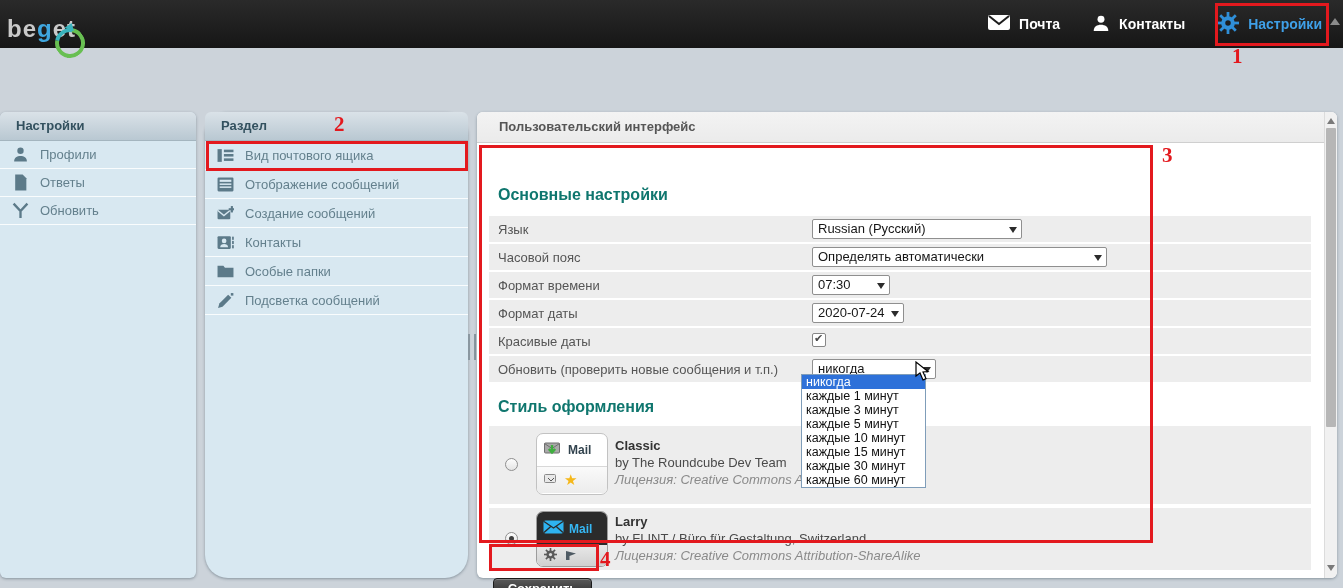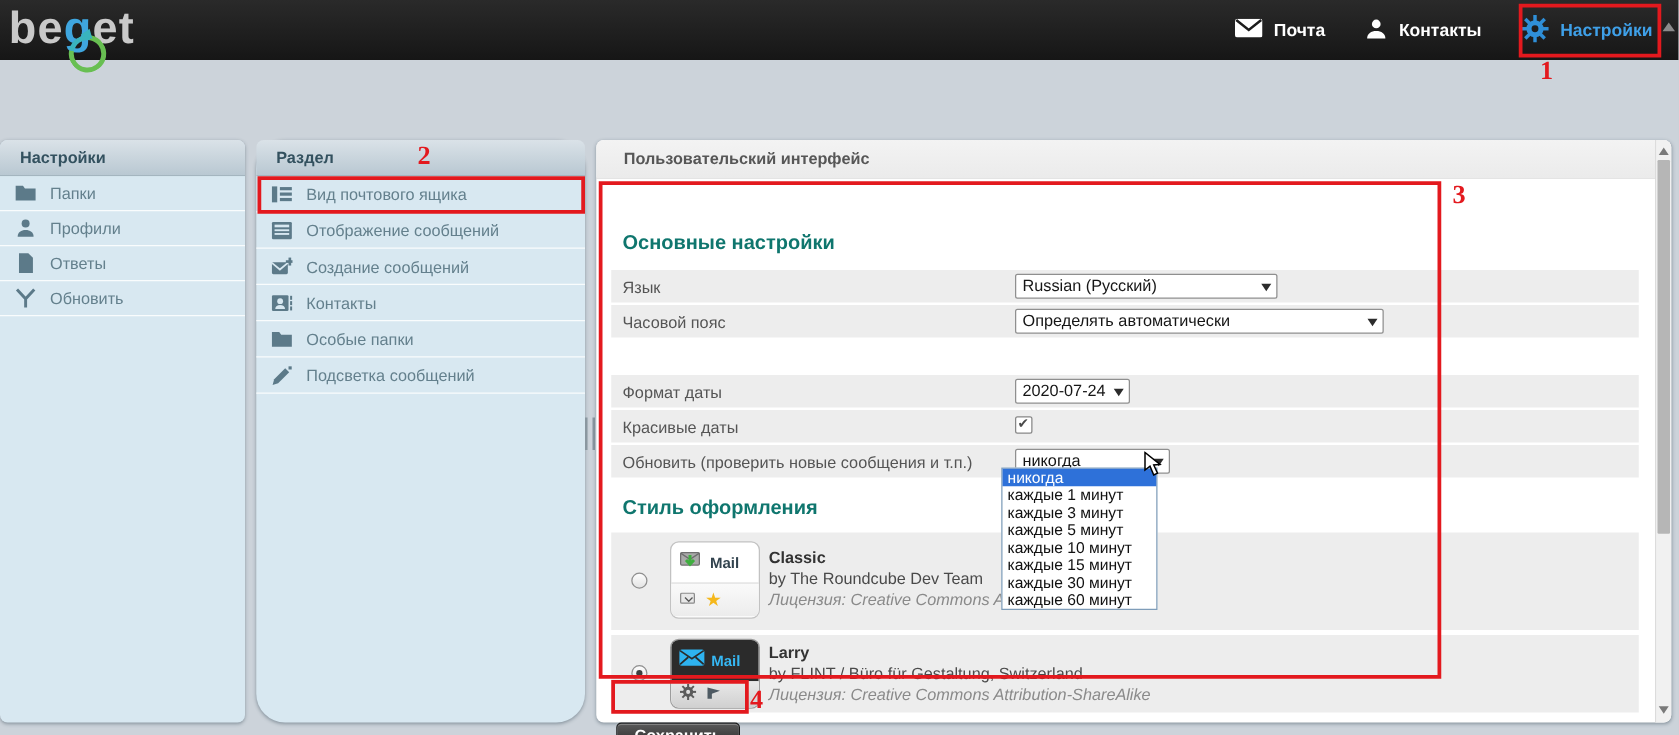--- a/index.html
+++ b/index.html
@@ -1,20 +1,20 @@
 <!DOCTYPE html>
 <html><head>
 <meta charset="utf-8">
 <style>
   html,body{margin:0;padding:0;background:#c7ced5;font-family:"Liberation Sans",sans-serif;}
   #page{position:relative;width:1343px;height:588px;background:#ccd3da;overflow:hidden;}
 
   
   .topbar{position:absolute;left:0;top:0;width:1343px;height:48px;background:linear-gradient(#2a2a2a,#161616);}
-  .logo{position:absolute;left:7px;top:1px;font-size:36px;font-weight:bold;letter-spacing:1px;color:#c9c9c9;}
+  .logo{position:absolute;left:7px;top:15px;font-size:24px;font-weight:bold;letter-spacing:1px;color:#c9c9c9;}
   .logo .accent{color:#3fa6df;}
   .logo-swirl{position:absolute;left:55px;top:28px;width:22px;height:22px;border:4px solid #68bf52;border-top-color:#39b3bd;border-radius:50%;transform:rotate(-35deg);}
   .logo-swirl:after{content:"";position:absolute;right:-4px;top:-6px;width:0;height:0;border-left:5px solid transparent;border-right:5px solid transparent;border-bottom:7px solid #39b3bd;transform:rotate(55deg);}
   .topmenu{position:absolute;right:21px;top:0;height:48px;display:flex;align-items:center;gap:32px;}
   .topmenu .mi{display:flex;align-items:center;gap:9px;color:#fff;font-size:14px;font-weight:bold;cursor:pointer;}
   .topmenu .mi.active{color:#3fa0e8;}
   .scroll-hint{position:absolute;right:3px;top:18px;width:0;height:0;border-left:5px solid transparent;border-right:5px solid transparent;border-bottom:7px solid #8b8b8b;}
 
   
   .panel{position:absolute;top:112px;height:466px;background:#d8e8f1;border-radius:6px;box-shadow:0 1px 3px rgba(50,70,85,.45);}
@@ -129,26 +129,20 @@
       <div class="item sel">
         <span class="ic"><svg width="17" height="17" viewBox="0 0 16 16" fill="currentColor">
               <rect x="0.5" y="1.5" width="15" height="9.5" rx="1"></rect>
               <rect x="6.6" y="11" width="2.8" height="2.2"></rect>
               <rect x="3.5" y="13.2" width="9" height="1.6"></rect>
             </svg></span>
         <span>Настройки</span>
       </div>
       <div class="item">
         <span class="ic"><svg width="17" height="17" viewBox="0 0 16 16" fill="currentColor">
-              <path d="M0.5 2.5h5.5l1.5 2h8v9h-15z"></path>
-            </svg></span>
-        <span>Папки</span>
-      </div>
-      <div class="item">
-        <span class="ic"><svg width="17" height="17" viewBox="0 0 16 16" fill="currentColor">
               <circle cx="8" cy="4.5" r="3"></circle>
               <path d="M2 14.5c0-3.4 2.7-5 6-5s6 1.6 6 5z"></path>
             </svg></span>
         <span>Профили</span>
       </div>
       <div class="item">
         <span class="ic"><svg width="17" height="17" viewBox="0 0 16 16" fill="currentColor">
               <path d="M3 0.5h7l3.5 3.5v11.5h-10.5z"></path>
             </svg></span>
         <span>Ответы</span>
@@ -235,20 +229,24 @@
     <div class="content">
       <div class="h-sec" style="top:44px;">Основные настройки</div>
 
       <div class="frow" style="top:74px;">
         <span class="lbl">Язык</span>
         <div class="sel" style="width:210px;"><span>Russian (Русский)</span><span class="arr"></span></div>
       </div>
       <div class="frow" style="top:102px;">
         <span class="lbl">Часовой пояс</span>
         <div class="sel" style="width:295px;"><span>Определять автоматически</span><span class="arr"></span></div>
+      </div>
+      <div class="frow" style="top:130px;">
+        <span class="lbl">Формат времени</span>
+        <div class="sel" style="width:78px;"><span>07:30</span><span class="arr"></span></div>
       </div>
       <div class="frow" style="top:158px;">
         <span class="lbl">Формат даты</span>
         <div class="sel" style="width:92px;"><span>2020-07-24</span><span class="arr"></span></div>
       </div>
       <div class="frow" style="top:186px;">
         <span class="lbl">Красивые даты</span>
         <div class="cbx"></div>
       </div>
       <div class="frow" style="top:214px;">

